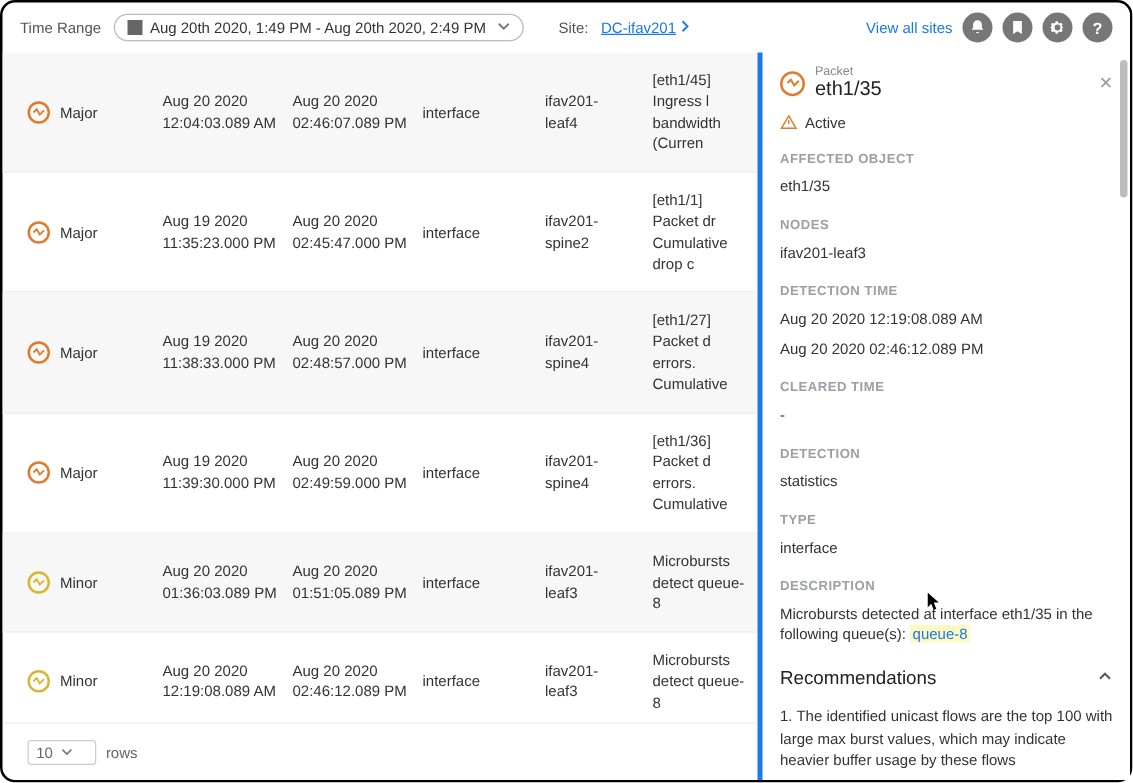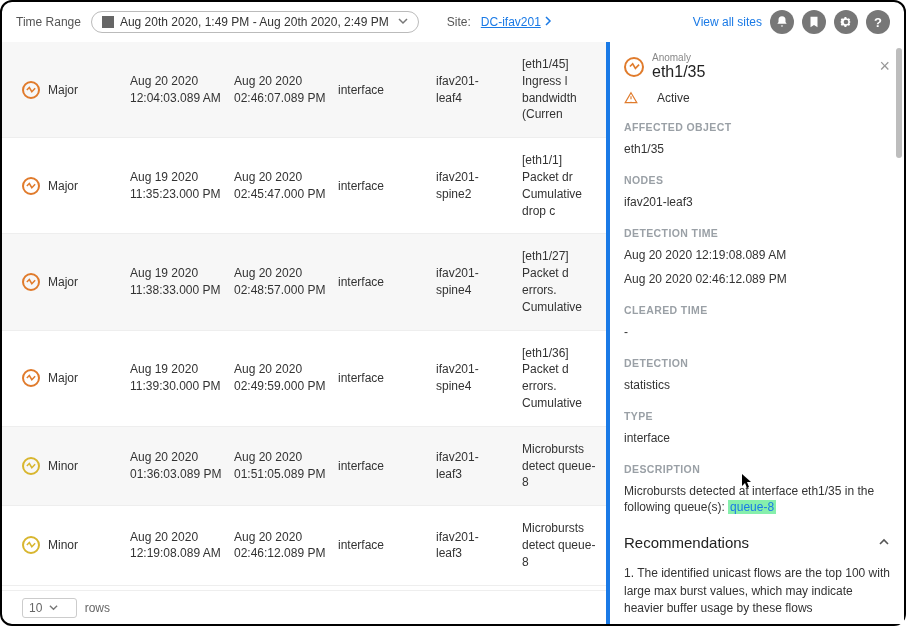--- a/index.html
+++ b/index.html
@@ -22,40 +22,40 @@
   .row.alt { background: #f7f7f7; }
   .sev-col { display: flex; align-items: center; gap: 8px; width: 100px; flex-shrink: 0; }
   .sev-icon { width: 18px; height: 18px; border: 2px solid; border-radius: 50%; display: flex; align-items: center; justify-content: center; }
   .sev-icon svg { width: 10px; height: 10px; }
   .sev-major { color: #e07b2c; border-color: #e07b2c; }
   .sev-minor { color: #d8b62f; border-color: #d8b62f; }
   .ts-col { width: 96px; flex-shrink: 0; line-height: 1.4; }
   .cat-col { width: 90px; flex-shrink: 0; }
   .node-col { width: 78px; flex-shrink: 0; line-height: 1.4; }
   .desc-col { flex: 1; min-width: 0; line-height: 1.4; overflow: hidden; white-space: nowrap; }
-  .footer-bar { height: 34px; border-top: 1px solid #eee; display: flex; align-items: center; padding: 0 20px; font-size: 12px; color: #666; gap: 8px; }
+  .footer-bar { height: 46px; border-top: 1px solid #eee; display: flex; align-items: center; padding: 0 20px; font-size: 12px; color: #666; gap: 8px; }
   .pg-select { border: 1px solid #ccc; border-radius: 3px; padding: 2px 18px 2px 6px; position: relative; cursor: pointer; }
   .chev-sm { display: inline-block; margin-left: 3px; }
 
   
   .side-panel { width: 298px; border-left: 4px solid #1a7ae6; display: flex; flex-direction: column; background: #fff; position: relative; }
   .panel-header { display: flex; align-items: center; padding: 10px 14px 8px 14px; gap: 8px; }
   .panel-hdr-icon { width: 20px; height: 20px; border: 2px solid #e07b2c; border-radius: 50%; display: flex; align-items: center; justify-content: center; color: #e07b2c; flex-shrink: 0; }
   .panel-hdr-icon svg { width: 11px; height: 11px; }
   .panel-hdr-text { display: flex; flex-direction: column; }
   .panel-hdr-small { font-size: 10px; color: #888; }
   .panel-hdr-title { font-size: 16px; color: #222; }
   .close-x { margin-left: auto; color: #999; cursor: pointer; font-size: 18px; }
   .panel-body { padding: 0 14px 12px 14px; overflow: hidden; display: flex; flex-direction: column; gap: 8px; font-size: 12px; }
-  .status-line { display: flex; align-items: center; gap: 19px; margin-top: 2px; }
+  .status-line { display: flex; align-items: center; gap: 6px; margin-top: 2px; }
   .warn-tri { color: #e07b2c; display: inline-flex; }
   .warn-tri svg { width: 14px; height: 14px; fill: none; stroke: #e07b2c; stroke-width: 2; }
   .field-label { font-size: 10.5px; font-weight: 600; letter-spacing: 0.4px; color: #9aa0a6; margin-top: 8px; }
   .field-value { color: #333; line-height: 1.4; }
-  .desc-value .q-highlight { background: #86efac; color: #1a7ae6; padding: 0 2px; }
+  .desc-value .q-highlight { background: #fef9c3; color: #1a7ae6; padding: 0 2px; }
   .recs-header { display: flex; align-items: center; justify-content: space-between; margin-top: 10px; font-size: 15px; color: #222; cursor: pointer; }
   .rec-text { margin-top: 6px; color: #333; line-height: 1.45; }
   .scrollbar-stub { position: absolute; right: 0; top: 46px; width: 6px; height: 110px; background: #bdbdbd; border-radius: 3px; margin-right: 2px;}
   .cursor-img { position: absolute; left: 740px; top: 472px; pointer-events: none; }
   .cursor-img svg { width: 12px; height: 16px; }
 </style>
 </head>
 <body>
 
 <div class="app">
@@ -216,21 +216,21 @@
     </div>
 
     <div class="side-panel">
       <div class="panel-header">
         <div class="panel-hdr-icon">
           <svg viewBox="0 0 12 12">
               <path d="M1 6 L4 3 L7 8 L11 4" stroke="#e07b2c" stroke-width="1.8" fill="none"></path>
             </svg>
         </div>
         <div class="panel-hdr-text">
-          <span class="panel-hdr-small">Anomaly</span>
+          <span class="panel-hdr-small">Packet</span>
           <span class="panel-hdr-title">eth1/35</span>
         </div>
         <span class="close-x">
           <span>×</span>
         </span>
       </div>
       <div class="panel-body">
         <div class="status-line">
           <span class="warn-tri">
             <svg viewBox="0 0 24 24">

